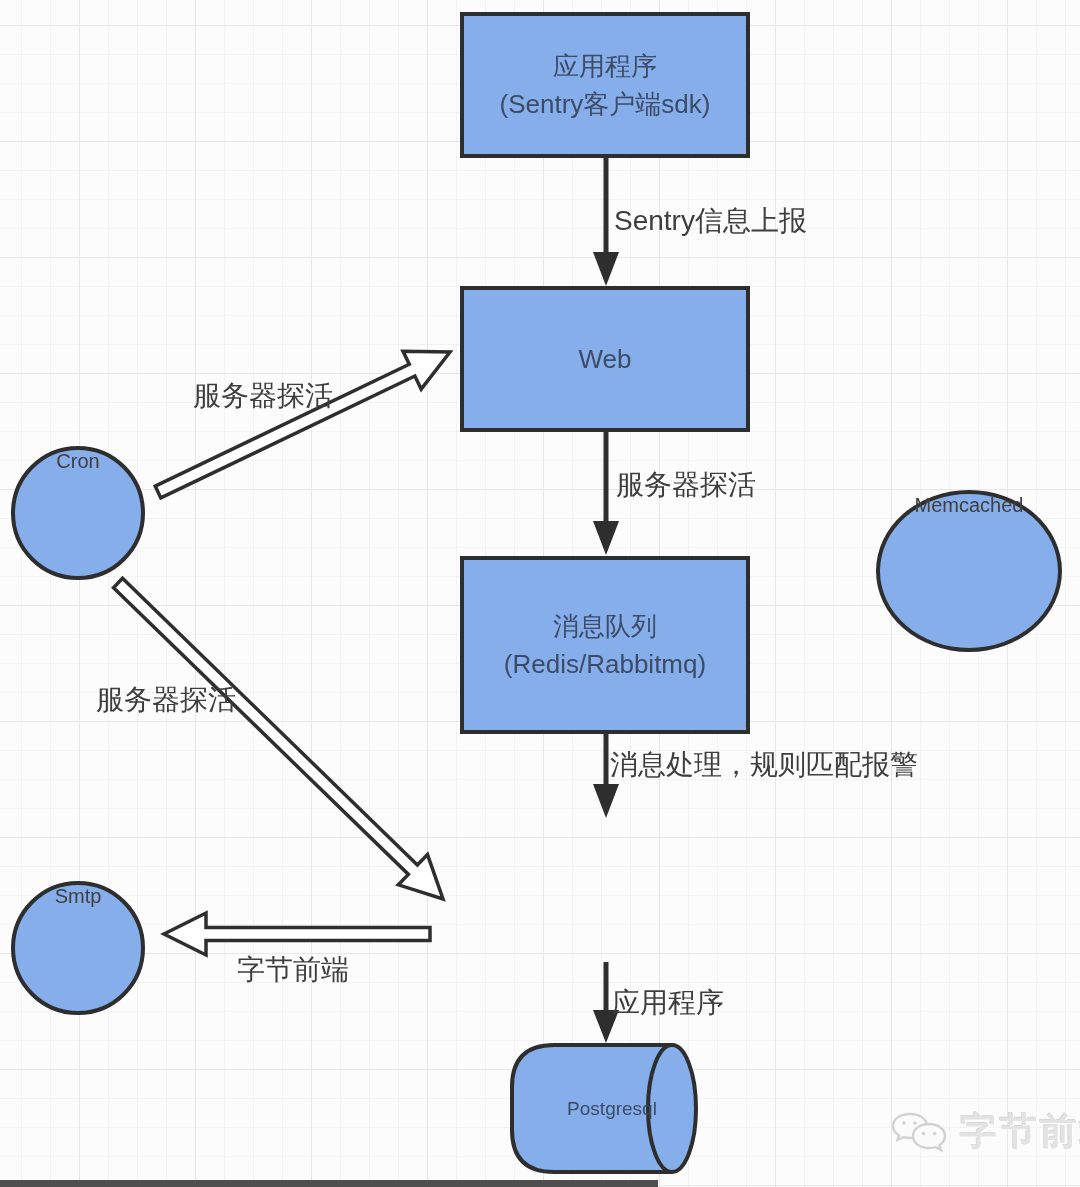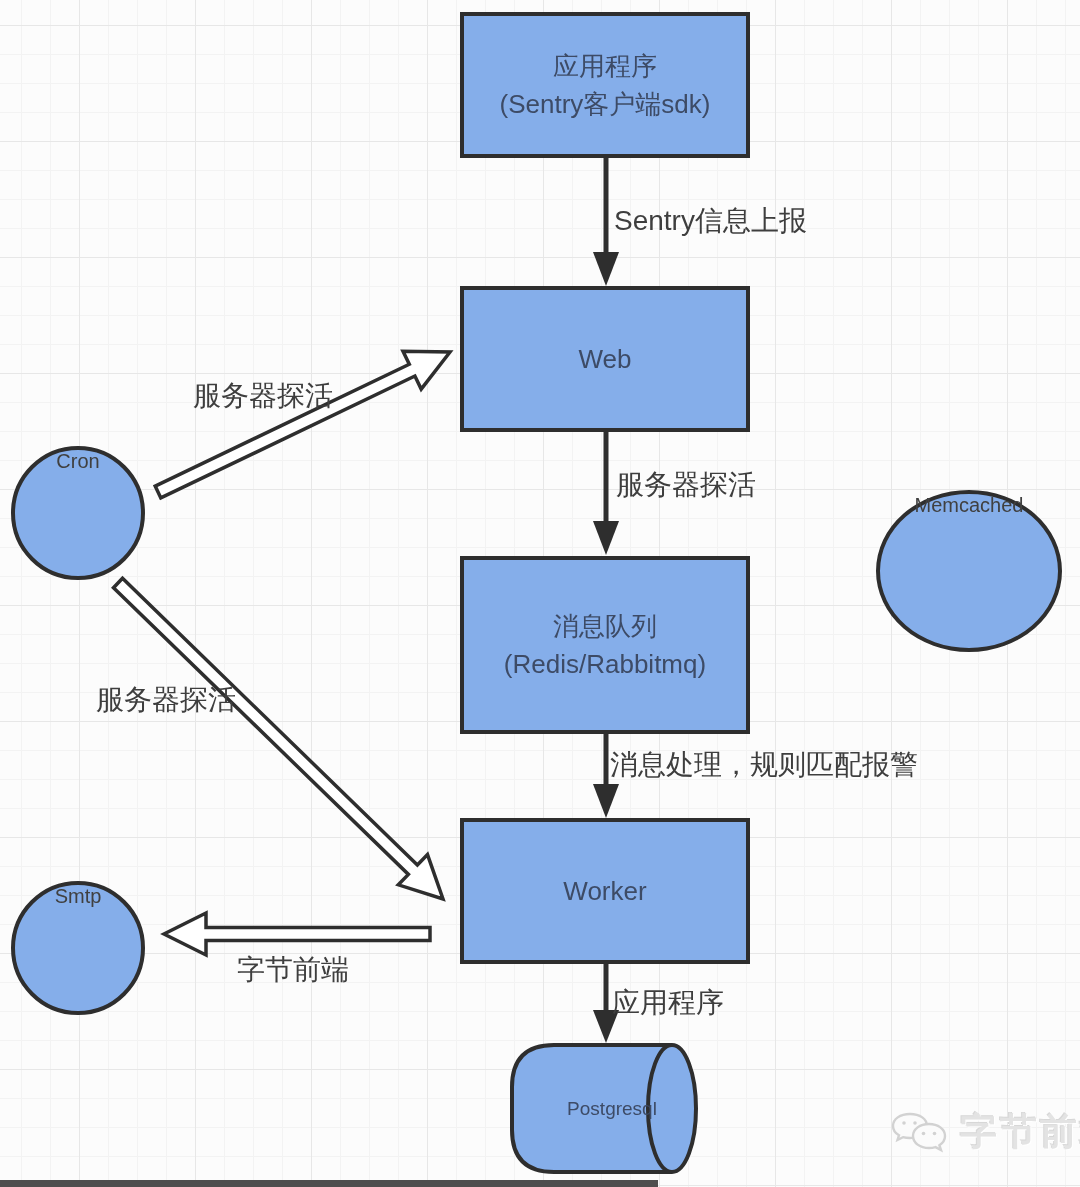--- a/index.html
+++ b/index.html
@@ -95,23 +95,20 @@
 
   <div class="node-rect" style="left:460px;top:286px;width:290px;height:146px;">
     <span>Web</span>
   </div>
 
   <div class="node-rect" style="left:460px;top:556px;width:290px;height:178px;">
     <span>消息队列</span>
     <span>(Redis/Rabbitmq)</span>
   </div>
 
-  <div class="node-rect" style="left:460px;top:818px;width:290px;height:146px;">
-    <span>Worker</span>
-  </div>
 
   <div class="node-round" style="left:11px;top:446px;width:134px;height:134px;">
     <span>Cron</span>
   </div>
 
   <div class="node-round" style="left:11px;top:881px;width:134px;height:134px;">
     <span>Smtp</span>
   </div>
 
   <div class="node-round" style="left:876px;top:490px;width:186px;height:162px;">

